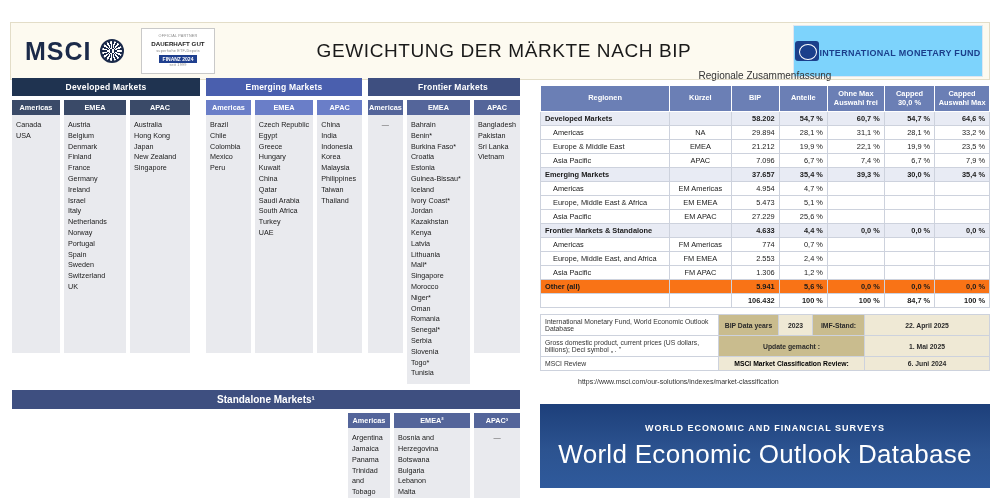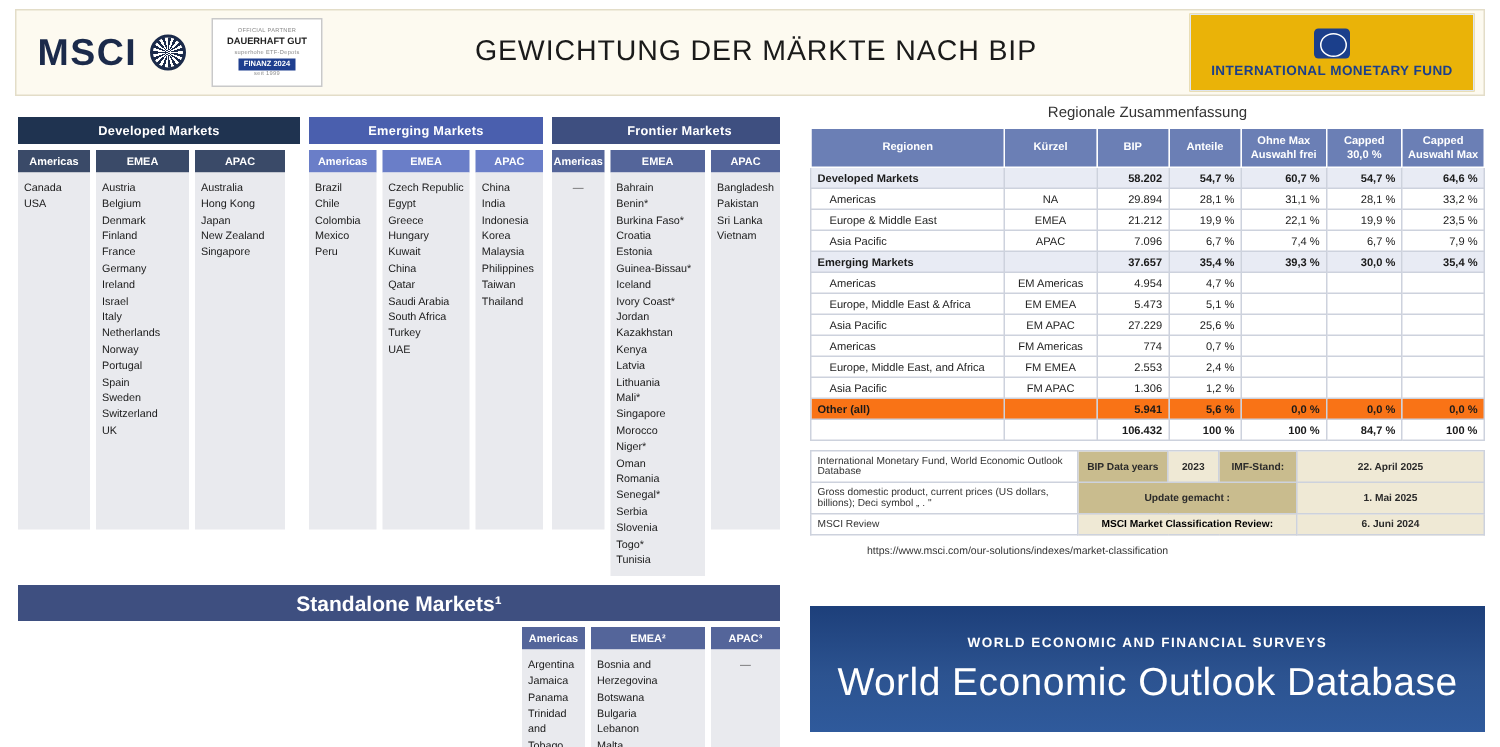--- a/index.html
+++ b/index.html
@@ -7,21 +7,21 @@
     margin: 0; padding: 0;
     width: 1000px; height: 498px;
     background: #ffffff;
     font-family: "Liberation Sans", sans-serif;
     overflow: hidden;
   }
   .page { position: relative; width: 1000px; height: 498px; }
 
   
   .header {
-    position: absolute; left: 10px; top: 6px; width: 980px; height: 58px;
+    position: absolute; left: 10px; top: 22px; width: 980px; height: 58px;
     background: #fdfaf0; border: 1px solid #e3ddc8;
     display: flex; align-items: center;
   }
   .hdr-logo { width: 130px; padding-left: 14px; display: flex; align-items: center; gap: 8px; }
   .hdr-logo-text { font-size: 25px; font-weight: bold; color: #1b2a4a; letter-spacing: 1px; }
   .hdr-logo-mark {
     width: 24px; height: 24px; border-radius: 50%;
     background:
       repeating-conic-gradient(#1b2a4a 0 12deg, #ffffff 12deg 24deg);
     border: 2px solid #1b2a4a;
@@ -34,22 +34,22 @@
   .hdr-award .aw-top { color:#8a8a8a; font-size:3.8px; letter-spacing:.2px;}
   .hdr-award .aw-main { font-weight: bold; font-size: 6.2px; color:#222; margin: 1px 0;}
   .hdr-award .aw-badge {
     background:#1f3f8f; color:#fff; font-size:5px; padding:1px 4px; margin-top:1px;
     font-weight:bold;
   }
   .hdr-title {
     flex: 1; text-align: center; font-size: 19px; color: #1a1a1a; letter-spacing: .6px;
   }
   .hdr-imf {
-    width: 190px; height: 52px; background: #eab308; border:1px solid #dfe6f0;
-    display:flex; flex-direction:column; align-items:center; justify-content:center; margin-right: 6px;
+    width: 190px; height: 52px; background: #7dd3fc; border:1px solid #dfe6f0;
+    display:flex; flex-direction:row; align-items:center; justify-content:center; margin-right: 6px;
   }
   .imf-mark {
     width: 24px; height: 20px; background: #1b3f8b; border-radius: 3px;
     position: relative;
   }
   .imf-mark::after{
     content:""; position:absolute; left:4px; top:3px; width:16px; height:14px;
     border:1.5px solid #fff; border-radius:50%;
   }
   .imf-text { font-size: 9px; font-weight: bold; color: #1b3f8b; margin-top: 3px; letter-spacing:.3px;}
@@ -80,21 +80,21 @@
     background: #e9eaee; font-size: 7.2px; color: #1a1a1a; padding: 5px 4px;
     line-height: 1.5;
   }
   .sub-body.tall { min-height: 238px; }
   .sub-body .dash { text-align: center; color:#555; }
   .w60 { width: 60px; } .w62 { width: 62px; } .w60b { width: 60px; }
   .w48 { width: 48px; } .w46 { width: 46px; } .w76 { width: 76px; } .w42 { width: 42px; }
 
   .standalone { margin-top: 6px; width: 508px; }
   .sa-title {
-    background: #3e4f80; color:#fff; font-size: 14px; font-weight:bold;
+    background: #3e4f80; color:#fff; font-size: 10px; font-weight:bold;
     text-align:center; padding:4px 0;
   }
   .sa-row { display:flex; gap:4px; margin-top:4px; }
   .sa-spacer { width: 188px; }
   .sa-spacer2 { width: 156px; }
   .sa-cols { display:flex; gap:4px; }
 
   
   .right { position: absolute; left: 540px; top: 70px; width: 450px; }
   .right-title { text-align:center; font-size: 10px; color:#333; margin-bottom: 4px; }
@@ -412,20 +412,29 @@
           </tr>
           <tr class="">
             <td class="lbl-indent">Asia Pacific</td>
             <td class="code">EM APAC</td>
             <td class="num">27.229</td>
             <td class="num">25,6 %</td>
             <td class="num"></td>
             <td class="num"></td>
             <td class="num"></td>
           </tr>
+          <tr class="grp">
+            <td class="">Frontier Markets &amp; Standalone</td>
+            <td class="code"></td>
+            <td class="num">4.633</td>
+            <td class="num">4,4 %</td>
+            <td class="num">0,0 %</td>
+            <td class="num">0,0 %</td>
+            <td class="num">0,0 %</td>
+          </tr>
           <tr class="">
             <td class="lbl-indent">Americas</td>
             <td class="code">FM Americas</td>
             <td class="num">774</td>
             <td class="num">0,7 %</td>
             <td class="num"></td>
             <td class="num"></td>
             <td class="num"></td>
           </tr>
           <tr class="">

